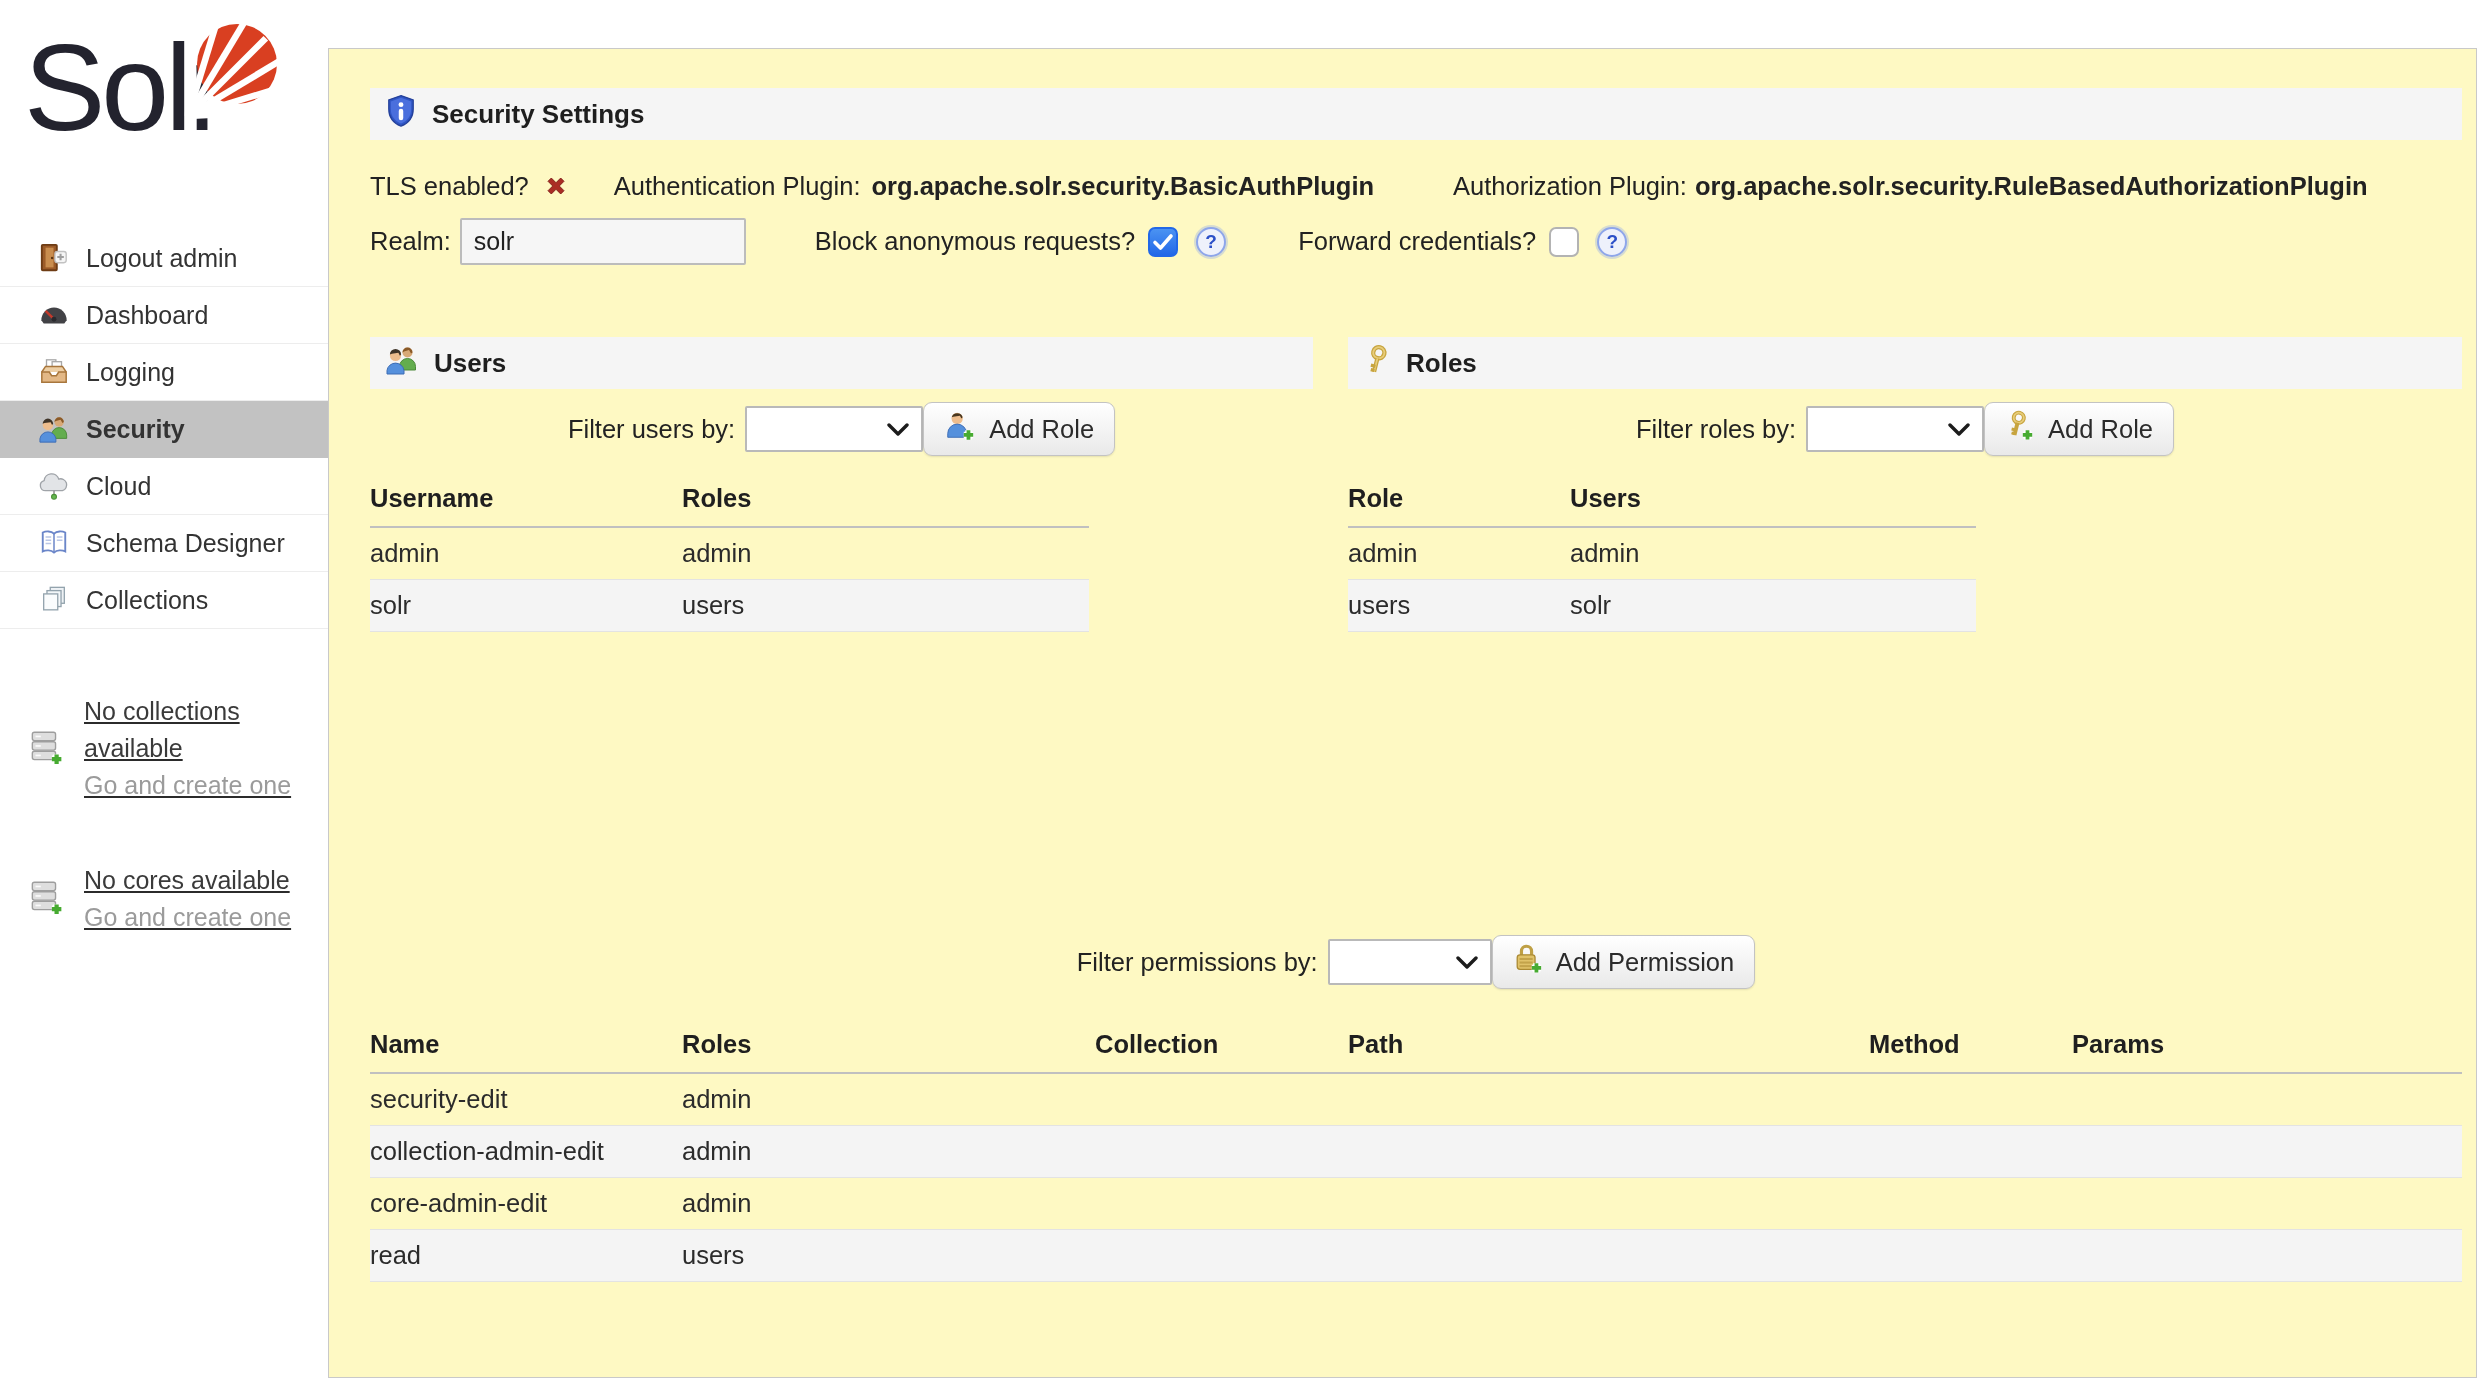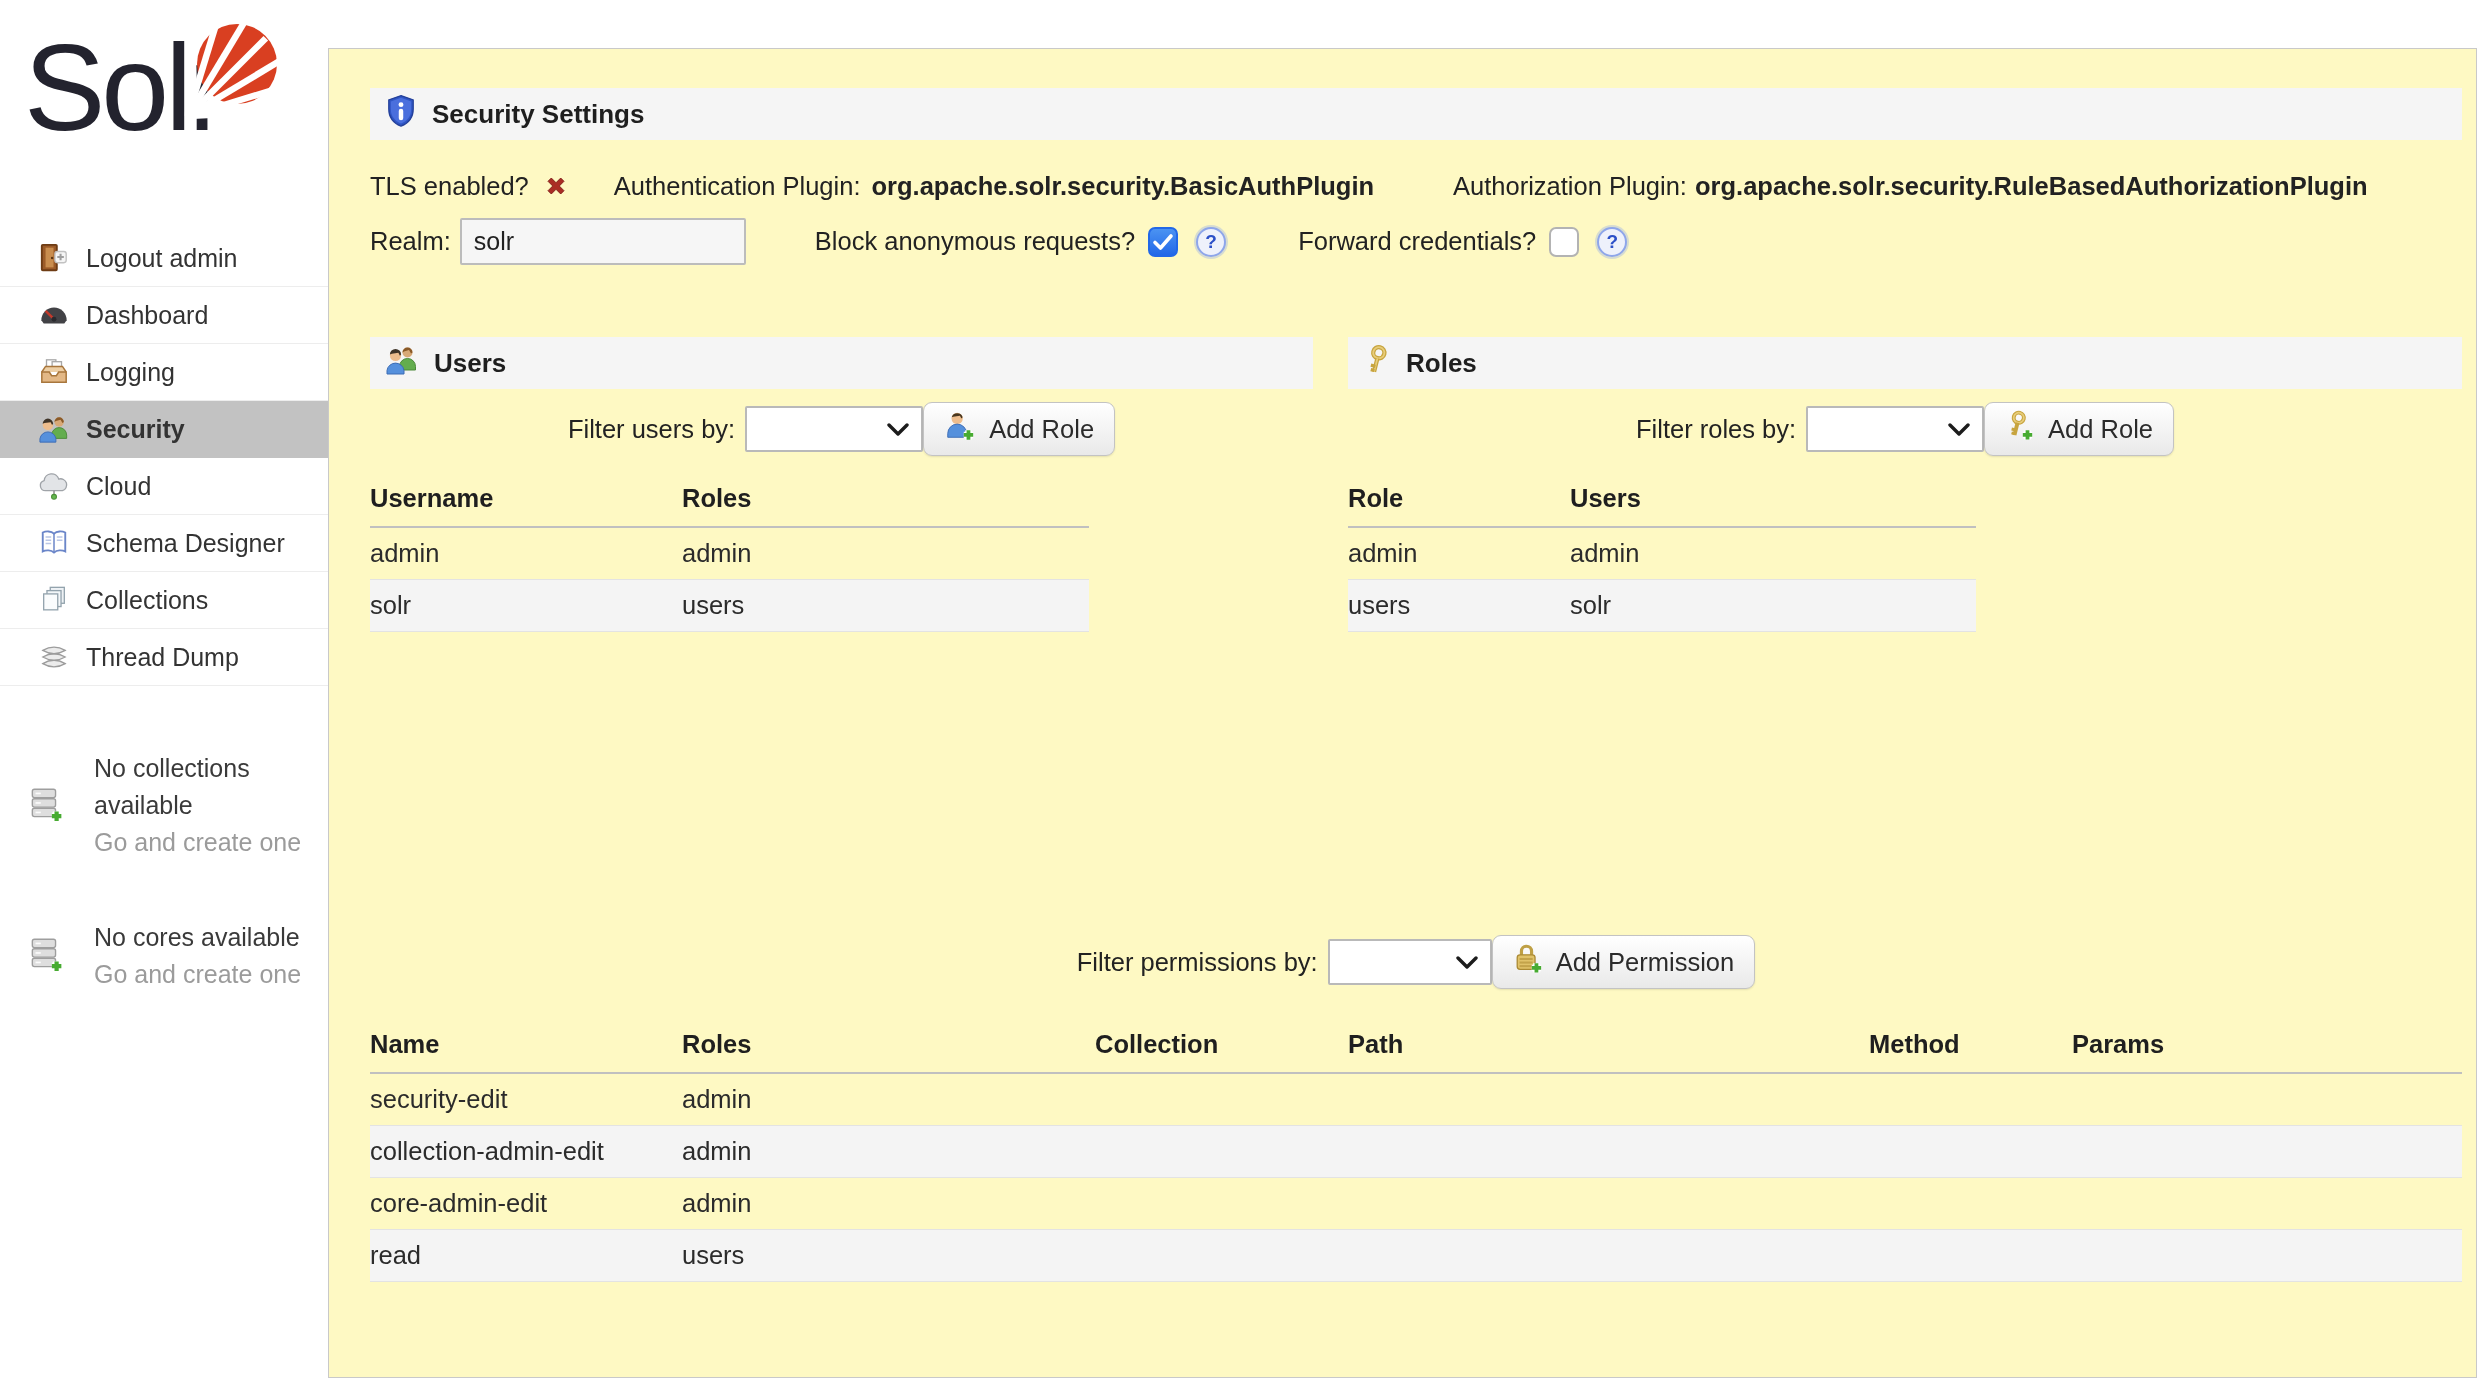--- a/index.html
+++ b/index.html
@@ -11,21 +11,21 @@
   #sidebar { position:absolute; left:0; top:0; width:328px; height:1390px; background:#fff; }
   .logo { position:relative; height:230px; }
   .logo-text { position:absolute; left:24px; top:18px; font-size:122px; font-weight:100;
                letter-spacing:-4px; color:#23232e; }
   .logo-sun { position:absolute; left:180px; top:22px; }
   .side-menu { }
   .sitem { display:flex; align-items:center; height:57px; padding-left:38px; gap:16px;
            border-bottom:1px solid #ededed; font-size:25px; color:#333; cursor:pointer; }
   .sitem .sicon { width:32px; height:32px; display:flex; align-items:center; justify-content:center; flex:0 0 32px; }
   .sitem.sel { background:#c2c2c2; font-weight:bold; border-bottom-color:#c2c2c2; }
-  .side-note { margin:64px 0 0 26px; display:flex; gap:28px; width:300px; }
+  .side-note { margin:64px 0 0 26px; display:flex; gap:18px; width:300px;text-decoration:underline; }
   .side-note.second { margin-top:58px; }
   .note-icon { align-self:center; flex:0 0 40px; }
   .note-text { width:225px; font-size:25px; line-height:37px; color:#3a3a3a; }
   .note-link { color:#9b9b9b; cursor:pointer; }
 
   
   #main { position:absolute; left:328px; top:48px; width:2149px; height:1330px;
           border:1px solid #c9c9c9; background:#fef9c3; }
   #content { padding:39px 14px 0 41px; }
   .bar { height:52px; background:#f5f5f5; display:flex; align-items:center; gap:15px;
@@ -170,32 +170,20 @@
       </div>
       <div class="sitem">
         <span class="sicon">
           <svg width="30" height="30" viewBox="0 0 32 32">
             <rect x="12" y="2.5" width="15" height="17" fill="#eef2f5" stroke="#93a3ad" stroke-width="1.4"></rect>
             <rect x="8.5" y="6" width="15" height="17" fill="#f3f7f9" stroke="#93a3ad" stroke-width="1.4"></rect>
             <rect x="5" y="9.5" width="15" height="17" fill="#fafcfd" stroke="#93a3ad" stroke-width="1.4"></rect>
           </svg>
         </span>
         <span>Collections</span>
-      </div>
-      <div class="sitem">
-        <span class="sicon">
-          <svg width="30" height="30" viewBox="0 0 32 32">
-            <g fill="#ececec" stroke="#9c9c9c" stroke-width="1.4">
-              <path d="M4 23q12-7 24 0-12 7-24 0z"></path>
-              <path d="M4 16q12-7 24 0-12 7-24 0z"></path>
-              <path d="M4 9q12-7 24 0-12 7-24 0z"></path>
-            </g>
-          </svg>
-        </span>
-        <span>Thread Dump</span>
       </div>
     </div>
 
     <div class="side-note">
       <span class="note-icon">
         <svg width="38" height="36" viewBox="0 0 36 34">
           <g fill="#dedede" stroke="#9e9e9e" stroke-width="1.3">
             <rect x="6" y="3" width="22" height="8" rx="2"></rect>
             <rect x="6" y="12" width="22" height="8" rx="2"></rect>
             <rect x="6" y="21" width="22" height="8" rx="2"></rect>

